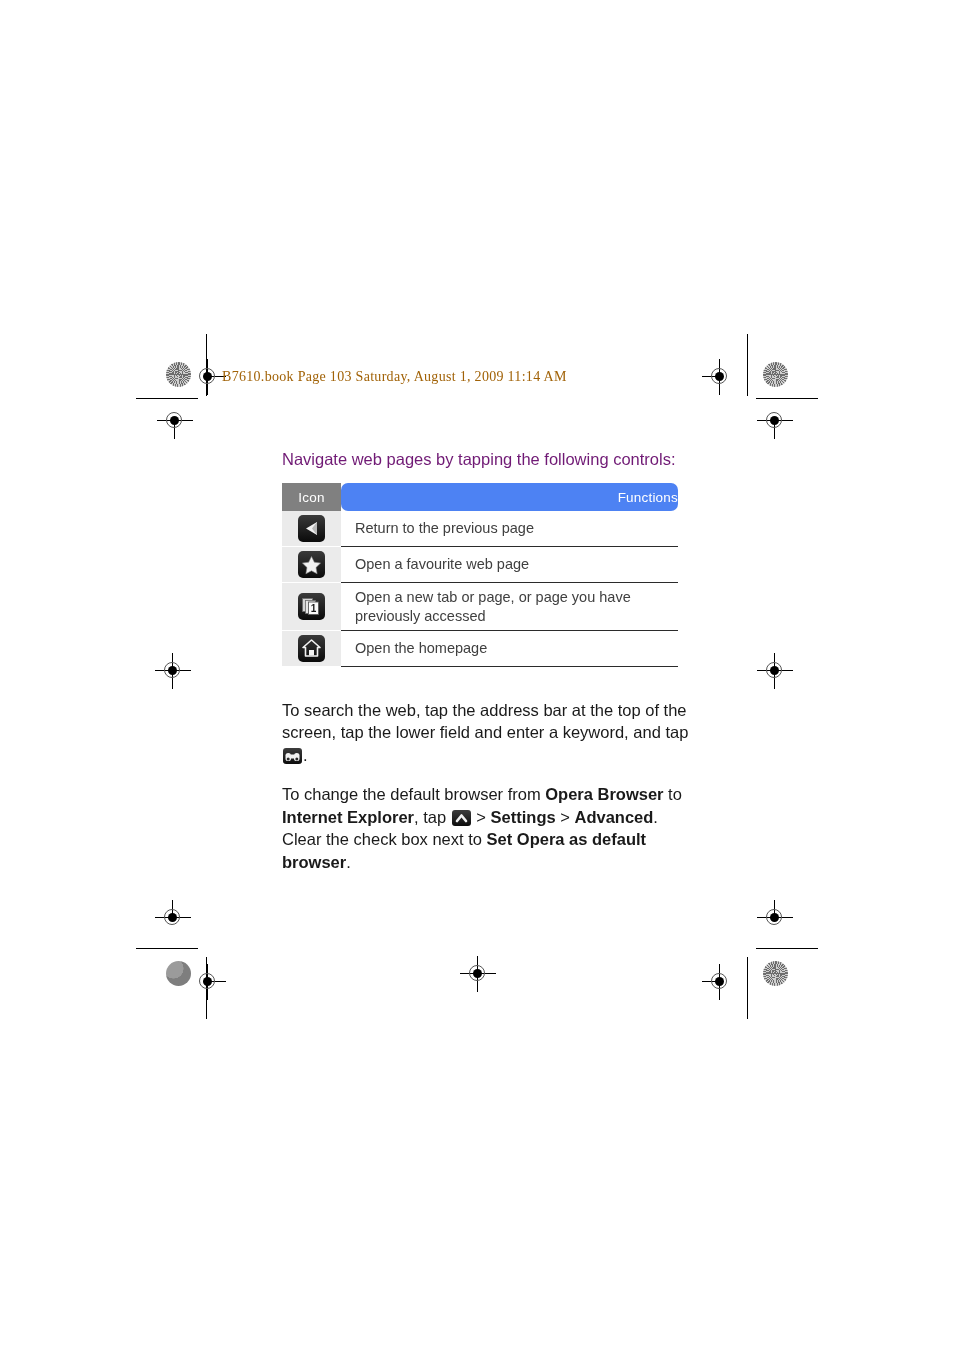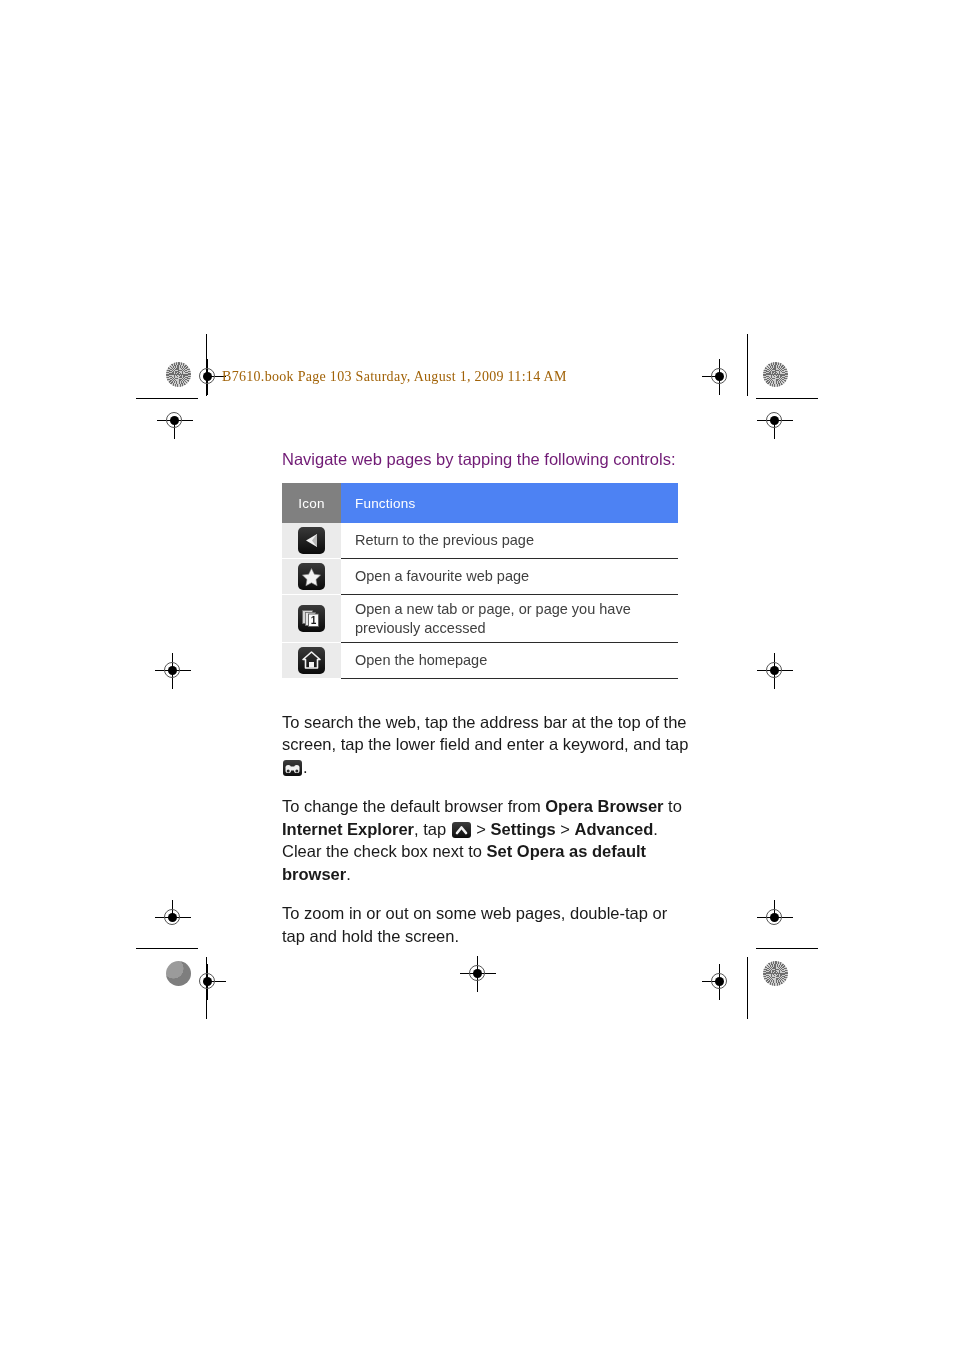--- a/index.html
+++ b/index.html
@@ -108,32 +108,33 @@
     padding: 0;
     vertical-align: middle;
   }
   .th-icon {
     width: 59px;
     background: #808080;
     color: #ffffff;
     font-size: 13.5px;
     font-weight: normal;
     text-align: center;
-    height: 40px;
+    height: 28px;
     letter-spacing: .2px;
   }
   .th-func {
     background: #4d82f3;
     color: #ffffff;
     font-size: 13.5px;
     font-weight: normal;
-    text-align: left;
+    text-align: right;
     padding-left: 14px !important;
     height: 24px;
     letter-spacing: .2px;
+    border-radius: 7px;
   }
   td.icon-cell {
     background: #ebebeb;
     text-align: center;
     border-bottom: 1px solid #ffffff;
     padding: 4px 0 !important;
   }
   tr:last-child td.icon-cell { border-bottom: none; }
   td.func-cell {
     color: #404040;
@@ -331,15 +332,14 @@
       <rect x="11" y="5" width="5.5" height="8" rx="2.6" fill="#f2f2f2"></rect>
       <rect x="7.6" y="6.5" width="3.8" height="4" fill="#f2f2f2"></rect>
       <circle cx="5.2" cy="11" r="1.5" fill="#2a2a2a"></circle>
       <circle cx="13.8" cy="11" r="1.5" fill="#2a2a2a"></circle>
     </svg></span><span>.</span></p>
 
   <p class="para tight"><span>To change the default browser from </span><b>Opera Browser</b><span> to </span><b>Internet Explorer</b><span>, tap </span><span class="inline-chip"><svg width="19" height="16" viewBox="0 0 19 16">
       <polyline points="5,11 9.5,5.5 14,11" fill="none" stroke="#f2f2f2" stroke-width="2.6" stroke-linecap="round" stroke-linejoin="round"></polyline>
     </svg></span><span> &gt; </span><b>Settings</b><span> &gt; </span><b>Advanced</b><span>. Clear the check box next to </span><b>Set Opera as default browser</b><span>.</span></p>
 
-  <p class="para tight">To zoom in or out on some web pages, double-tap or tap and hold the screen.</p>
 
 </div>
 
 </body></html>

